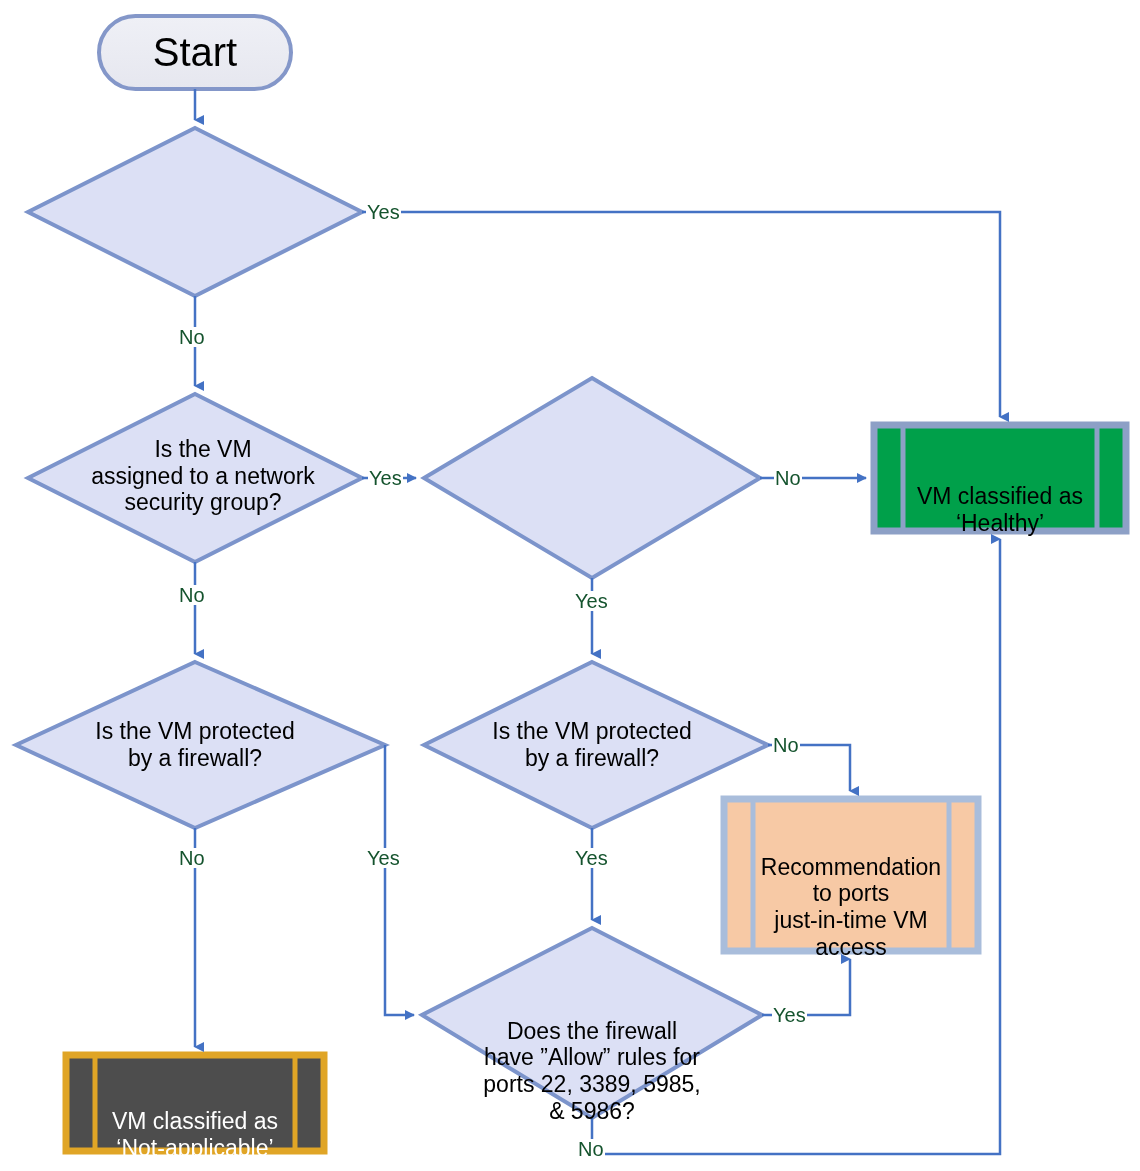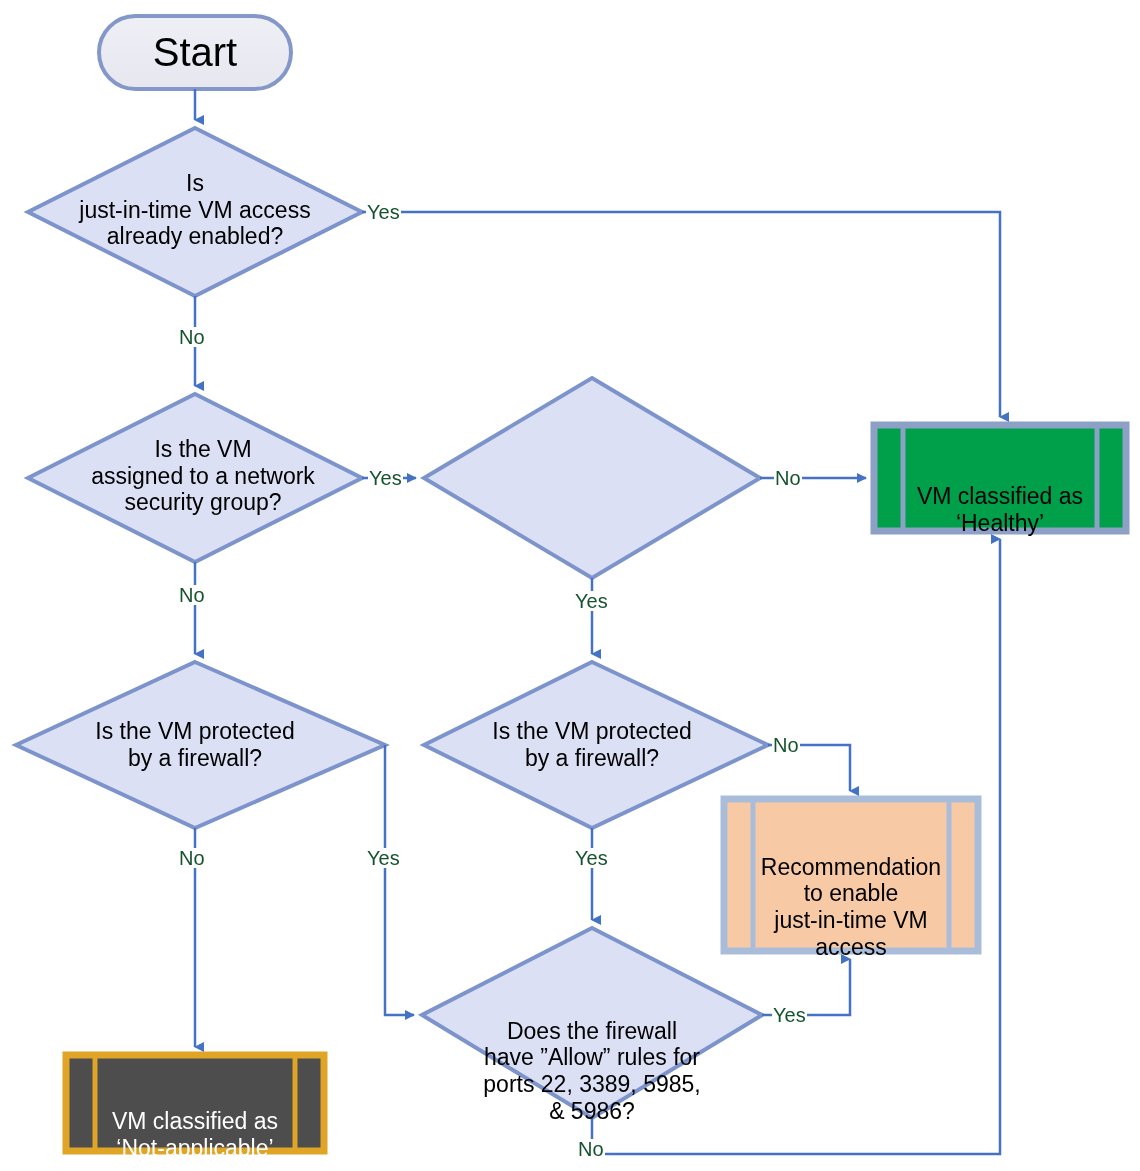--- a/index.html
+++ b/index.html
@@ -136,23 +136,20 @@
 
     <path d="M592,828 L592,920" fill="none" stroke="#4472C4" stroke-width="2.5" marker-end="url(#arrowDown)"></path>
 
     <path d="M762,1015 L850,1015 L850,959" fill="none" stroke="#4472C4" stroke-width="2.5" marker-end="url(#arrowDown)"></path>
 
     <path d="M592,1118 L592,1154 L1000,1154 L1000,539" fill="none" stroke="#4472C4" stroke-width="2.5" marker-end="url(#arrowDown)"></path>
   </svg>
 
   <div class="node-text start-label" style="left:99px; top:16px; width:192px; height:73px;">Start</div>
 
-  <div class="node-text diamond-label" style="left:48px; top:162px; width:294px; height:96px;">Is
-just-in-time VM access
-already enabled?</div>
 
   <div class="node-text diamond-label" style="left:56px; top:428px; width:294px; height:96px;">Is the VM
 assigned to a network
 security group?</div>
 
 
   <div class="node-text diamond-label" style="left:50px; top:713px; width:290px; height:64px;">Is the VM protected
 by a firewall?</div>
 
   <div class="node-text diamond-label" style="left:452px; top:713px; width:280px; height:64px;">Is the VM protected
@@ -160,21 +157,21 @@
 
   <div class="node-text diamond-label" style="left:458px; top:1007px; width:268px; height:128px;">Does the firewall
 have ”Allow” rules for
 ports 22, 3389, 5985,
 &amp; 5986?</div>
 
   <div class="node-text box-label" style="left:906px; top:428px; width:188px; height:100px;">VM classified as
 ‘Healthy’</div>
 
   <div class="node-text box-label" style="left:756px; top:802px; width:190px; height:146px;">Recommendation
-to enable
+to ports
 just-in-time VM
 access</div>
 
   <div class="node-text box-label box-label-dark" style="left:98px; top:1058px; width:194px; height:90px;">VM classified as
 ‘Not-applicable’</div>
 
   <div class="edge-label" style="left:366px; top:212px; transform:translateY(-50%);">Yes</div>
 
   <div class="edge-label" style="left:178px; top:327px;">No</div>
 

